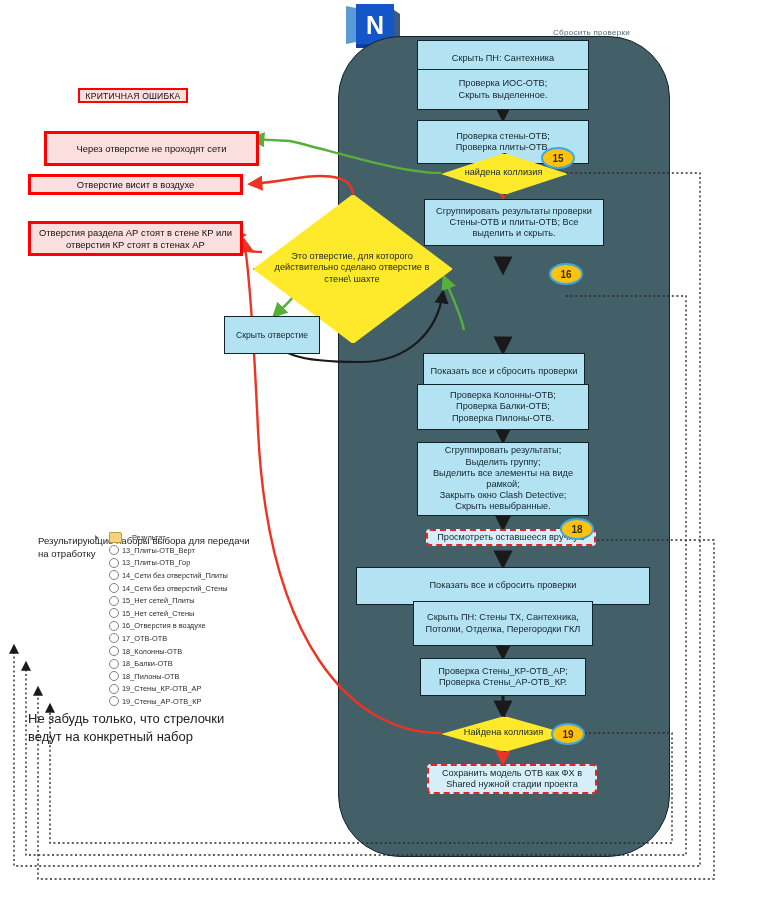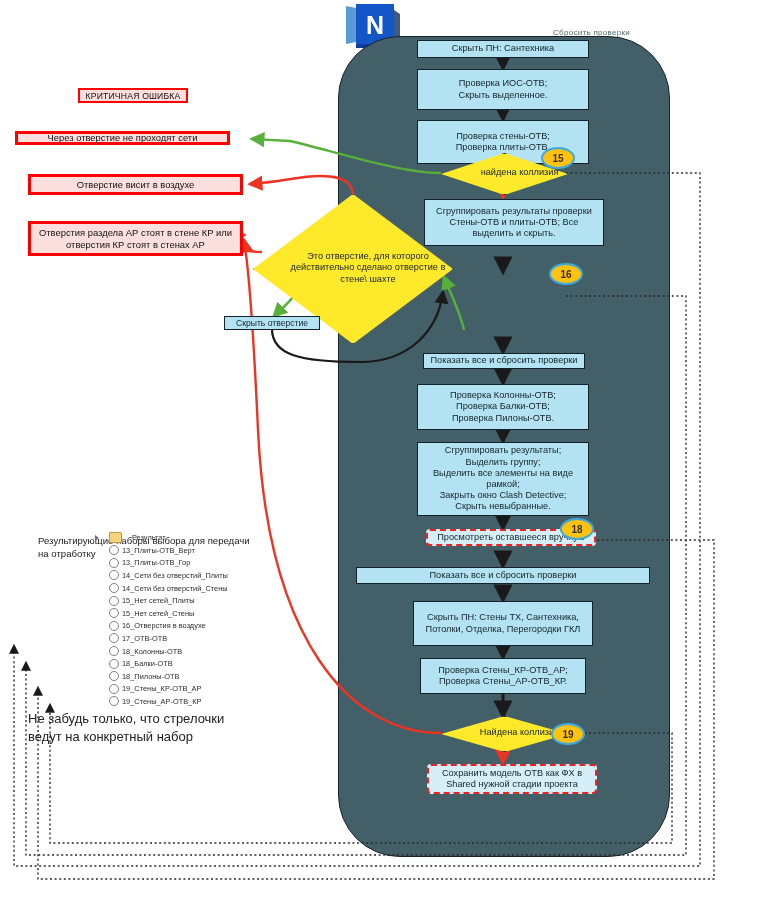--- a/index.html
+++ b/index.html
@@ -6,28 +6,28 @@
   body{width:757px;height:903px;position:relative;overflow:hidden;
        font-family:"Liberation Sans","DejaVu Sans",sans-serif;color:#1a1a1a;}
   #stage{position:absolute;left:0;top:0;width:757px;height:903px;}
   svg#edges{position:absolute;left:0;top:0;width:757px;height:903px;pointer-events:none;}
 
   .panel{position:absolute;left:338px;top:36px;width:330px;height:819px;
          background:#436069;border:1px solid #16232a;border-radius:62px;}
 
   .node{position:absolute;box-sizing:border-box;display:flex;align-items:center;
         justify-content:center;text-align:center;line-height:1.22;}
-  .proc{background:#b3e3f2;border:1px solid #14232b;color:#14232b;font-size:9.2px;padding:6px 4px;}
+  .proc{background:#b3e3f2;border:1px solid #14232b;color:#14232b;font-size:9.2px;padding:18px 4px;}
   .dashed{background:#d6eef7;border:2px dashed #ee2222;border-radius:4px;font-size:9.2px;color:#14232b;padding:2px 4px;}
 
   .diamond{position:absolute;}
   .diamond .dm{position:absolute;left:0;top:0;width:100%;height:100%;
       background:#ffe92b;border:1px solid #14232b;
       clip-path:polygon(50% 0,100% 50%,50% 100%,0 50%);}
-  .diamond .dt{position:absolute;left:16px;top:0;width:100%;height:100%;
+  .diamond .dt{position:absolute;left:0;top:0;width:100%;height:100%;
       display:flex;align-items:center;justify-content:center;text-align:center;
       font-size:9.2px;color:#14232b;line-height:1.25;padding:0 10px;box-sizing:border-box;}
 
   .badge{position:absolute;width:30px;height:18px;border-radius:50%;
          background:#ffc20e;border:2px solid #3fa9dd;color:#3a2e00;
          font-size:10px;display:flex;align-items:center;justify-content:center;font-weight:bold;}
 
   .err{position:absolute;box-sizing:border-box;background:#fbdede;border:3px solid #ff0000;
        display:flex;align-items:center;justify-content:center;text-align:center;
        font-size:9.4px;color:#111;line-height:1.25;padding:1px 3px;}
@@ -121,21 +121,21 @@
     <g stroke="#2b2b2b" stroke-width="1.4" fill="none" stroke-dasharray="2,2.6">
       <path d="M566,173 L700,173 L700,866 L14,866 L14,646" marker-end="url(#ar-d)"></path>
       <path d="M566,296 L686,296 L686,855 L26,855 L26,663" marker-end="url(#ar-d)"></path>
       <path d="M588,540 L714,540 L714,879 L38,879 L38,688" marker-end="url(#ar-d)"></path>
       <path d="M566,733 L672,733 L672,843 L50,843 L50,705" marker-end="url(#ar-d)"></path>
     </g>
   </svg>
 
   <div class="errhead" style="left:78px;top:88px;width:110px;height:15px;">КРИТИЧНАЯ ОШИБКА</div>
 
-  <div class="err" style="left:15px;top:131px;width:215px;height:14px;">Через отверстие не проходят сети</div>
+  <div class="err" style="left:44px;top:131px;width:215px;height:35px;">Через отверстие не проходят сети</div>
 
   <div class="err" style="left:28px;top:174px;width:215px;height:21px;">Отверстие висит в воздухе</div>
 
   <div class="err" style="left:28px;top:221px;width:215px;height:35px;">Отверстия раздела АР стоят в стене КР или отверстия КР стоят в стенах АР</div>
 
   <div class="node proc" style="left:417px;top:40px;width:172px;height:18px;">Скрыть ПН: Сантехника</div>
 
   <div class="node proc" style="left:417px;top:69px;width:172px;height:41px;white-space:pre-line;">Проверка ИОС-ОТВ;
 Скрыть выделенное.</div>
 

